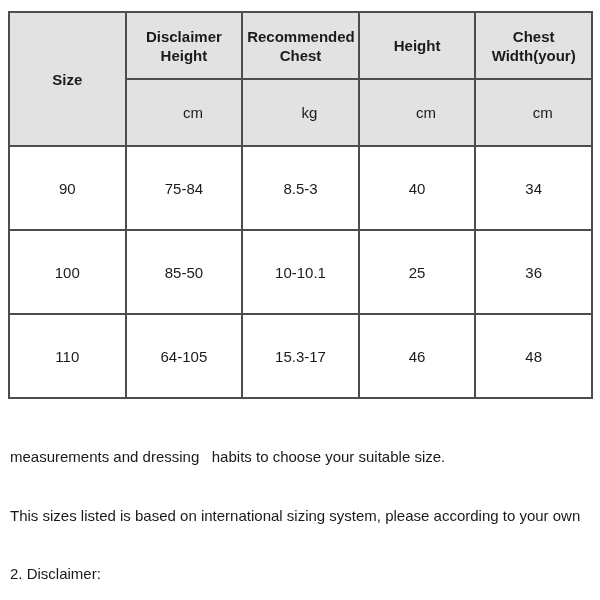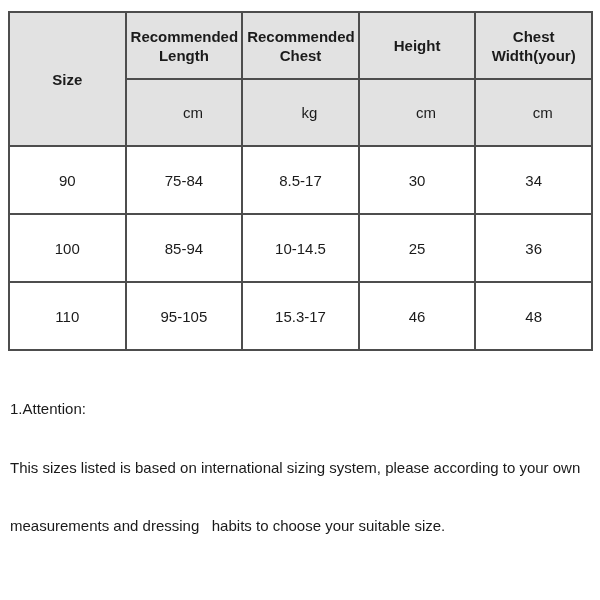--- a/index.html
+++ b/index.html
@@ -38,78 +38,78 @@
   table.size-table td.hdr {
     background: #e2e2e2;
     font-weight: bold;
   }
   table.size-table td.unit {
     font-weight: normal;
     padding-left: 22px;
   }
   tr.hrow  { height: 67px; }
   tr.urow  { height: 67px; }
-  tr.drow  { height: 68px; border-radius: 22px; }
+  tr.drow  { height: 84px; border-radius: 22px; }
   .notes {
     margin: 9px 8px 0 10px;
     font-size: 15px;
     line-height: 19.5px;
     white-space: pre-wrap;
     color: #1a1a1a;
   }
   .note-line { min-height: 19.5px; }
 </style>
 </head>
 <body>
 
 <div class="page">
 
   <table class="size-table">
     <tbody>
       <tr class="hrow">
         <td class="hdr" rowspan="2">Size</td>
-        <td class="hdr">Recommended Length</td>
+        <td class="hdr">Disclaimer Height</td>
         <td class="hdr">Recommended Chest</td>
         <td class="hdr">Height</td>
         <td class="hdr">Chest Width(your)</td>
       </tr>
       <tr class="urow">
         <td class="hdr unit">cm</td>
         <td class="hdr unit">kg</td>
         <td class="hdr unit">cm</td>
         <td class="hdr unit">cm</td>
       </tr>
       <tr class="drow">
         <td>90</td>
         <td>75-84</td>
-        <td>8.5-17</td>
-        <td>30</td>
+        <td>8.5-3</td>
+        <td>40</td>
         <td>34</td>
       </tr>
       <tr class="drow">
         <td>100</td>
-        <td>85-94</td>
-        <td>10-14.5</td>
+        <td>85-50</td>
+        <td>10-10.1</td>
         <td>25</td>
         <td>36</td>
       </tr>
       <tr class="drow">
         <td>110</td>
-        <td>95-105</td>
+        <td>64-105</td>
         <td>15.3-17</td>
         <td>46</td>
         <td>48</td>
       </tr>
     </tbody>
   </table>
 
   <div class="notes">
-    <div class="note-line">1.Attention:</div>
+    <div class="note-line">measurements and dressing   habits to choose your suitable size.</div>
     <div class="note-line">This sizes listed is based on international sizing system, please according to your own</div>
-    <div class="note-line">measurements and dressing   habits to choose your suitable size.</div>
+    <div class="note-line">2. Disclaimer:</div>
     
     
     
     
     
     
     
     
   </div>
 

